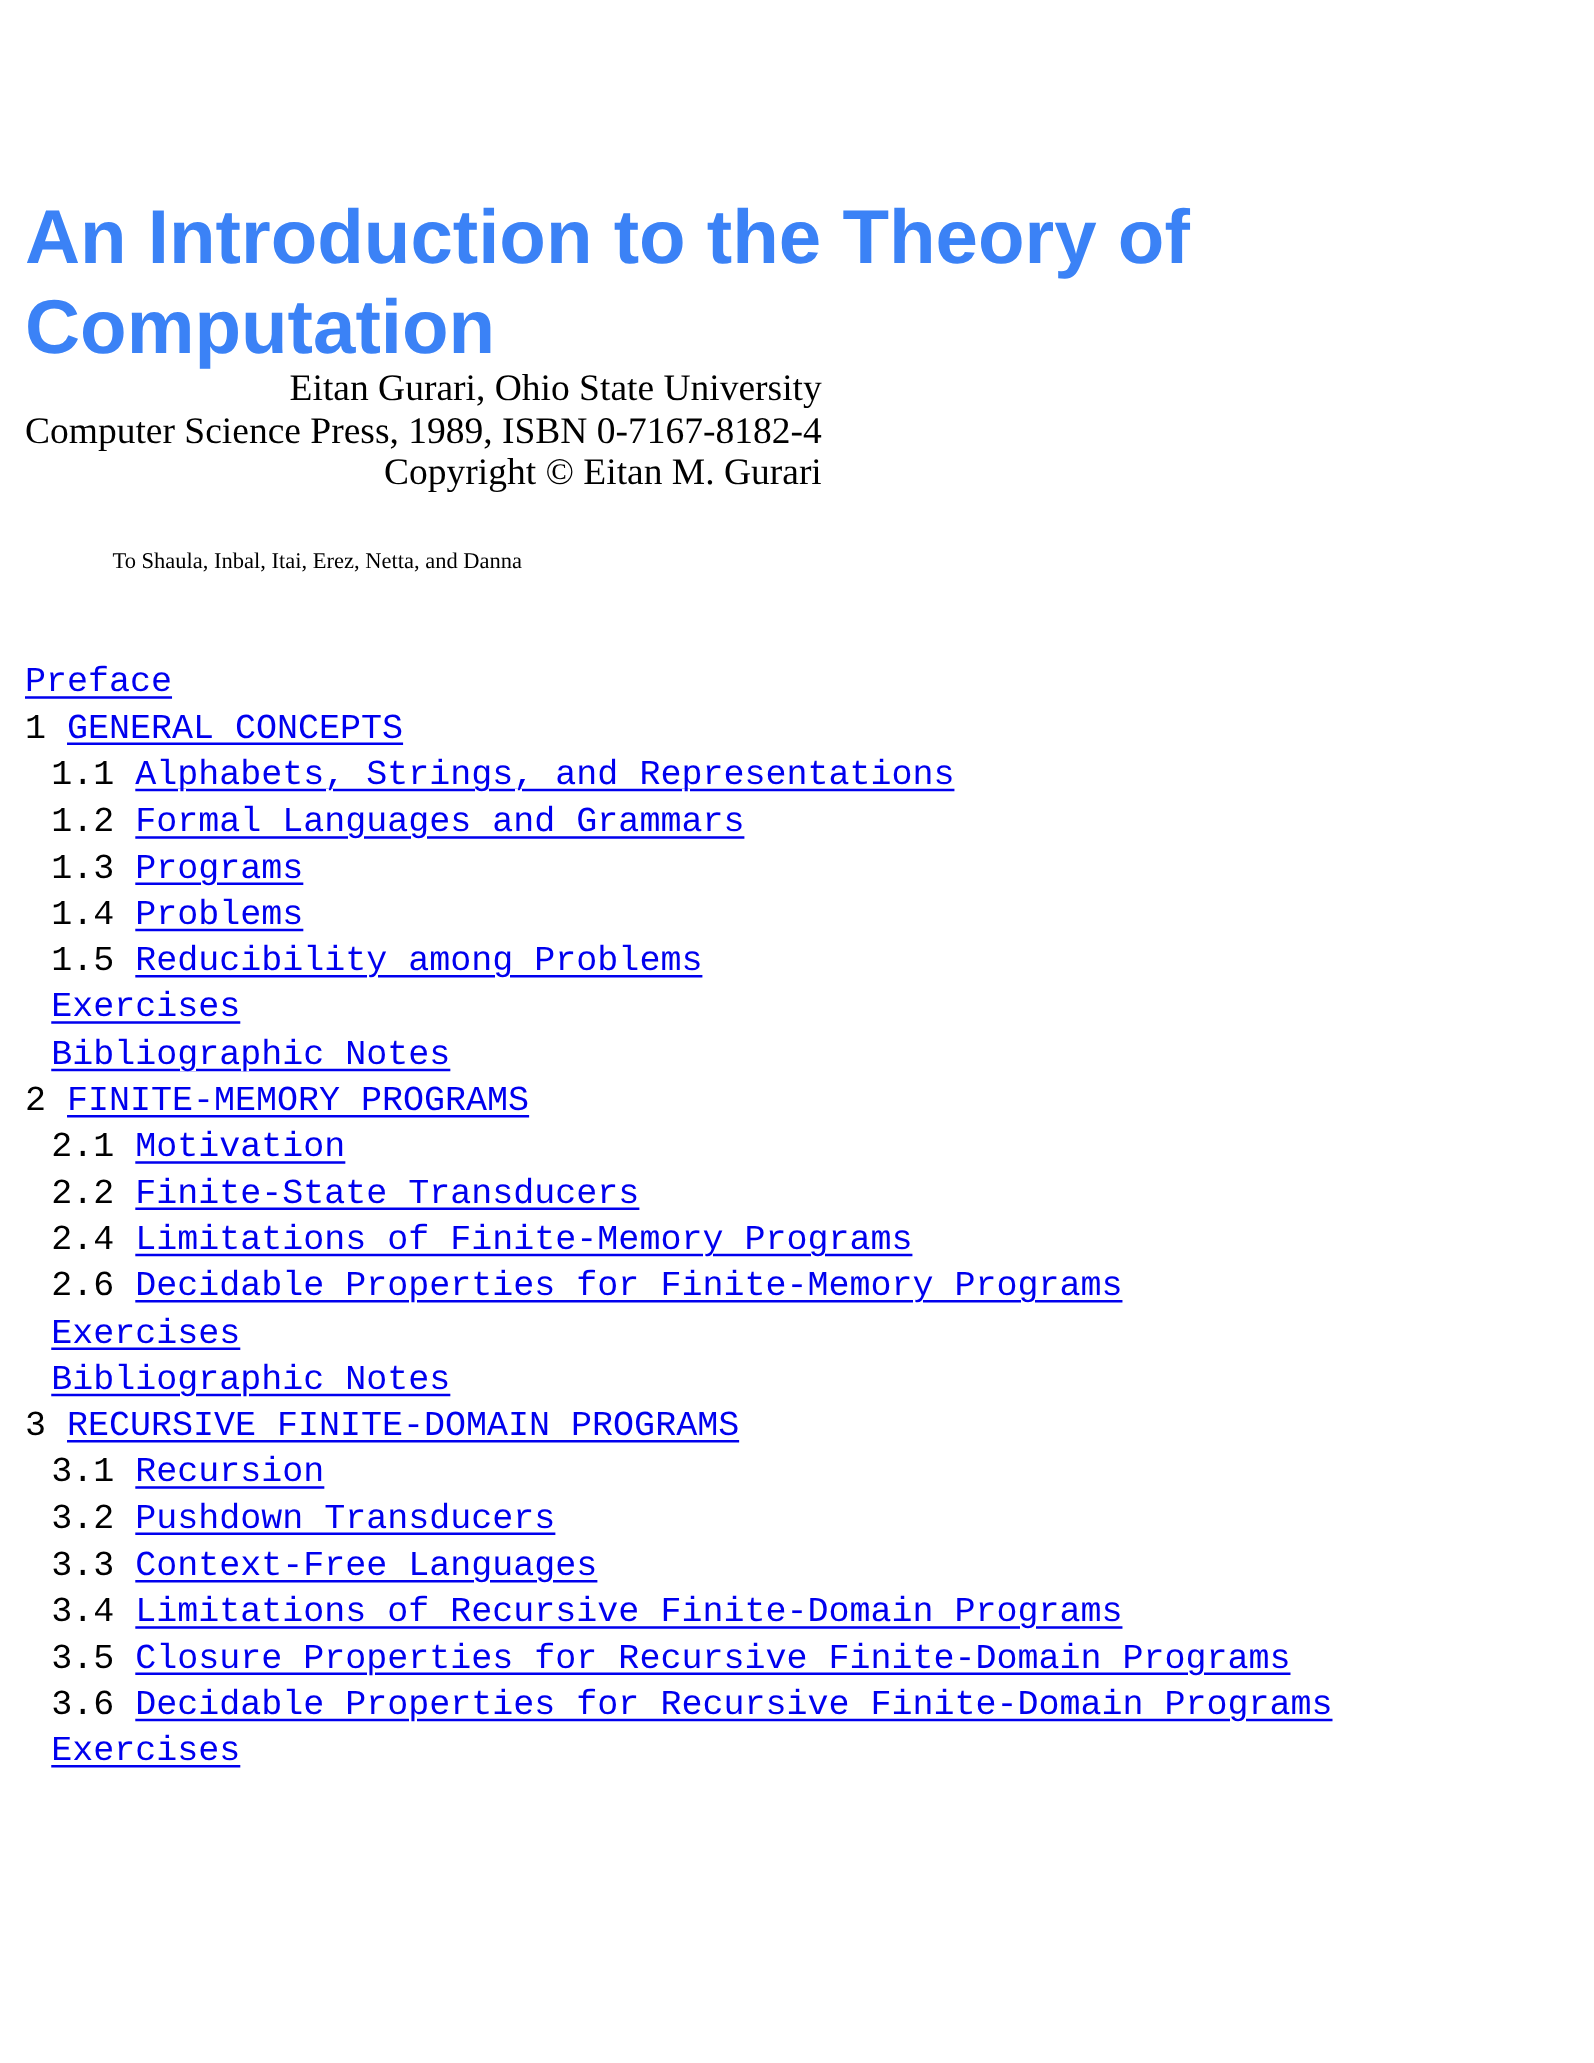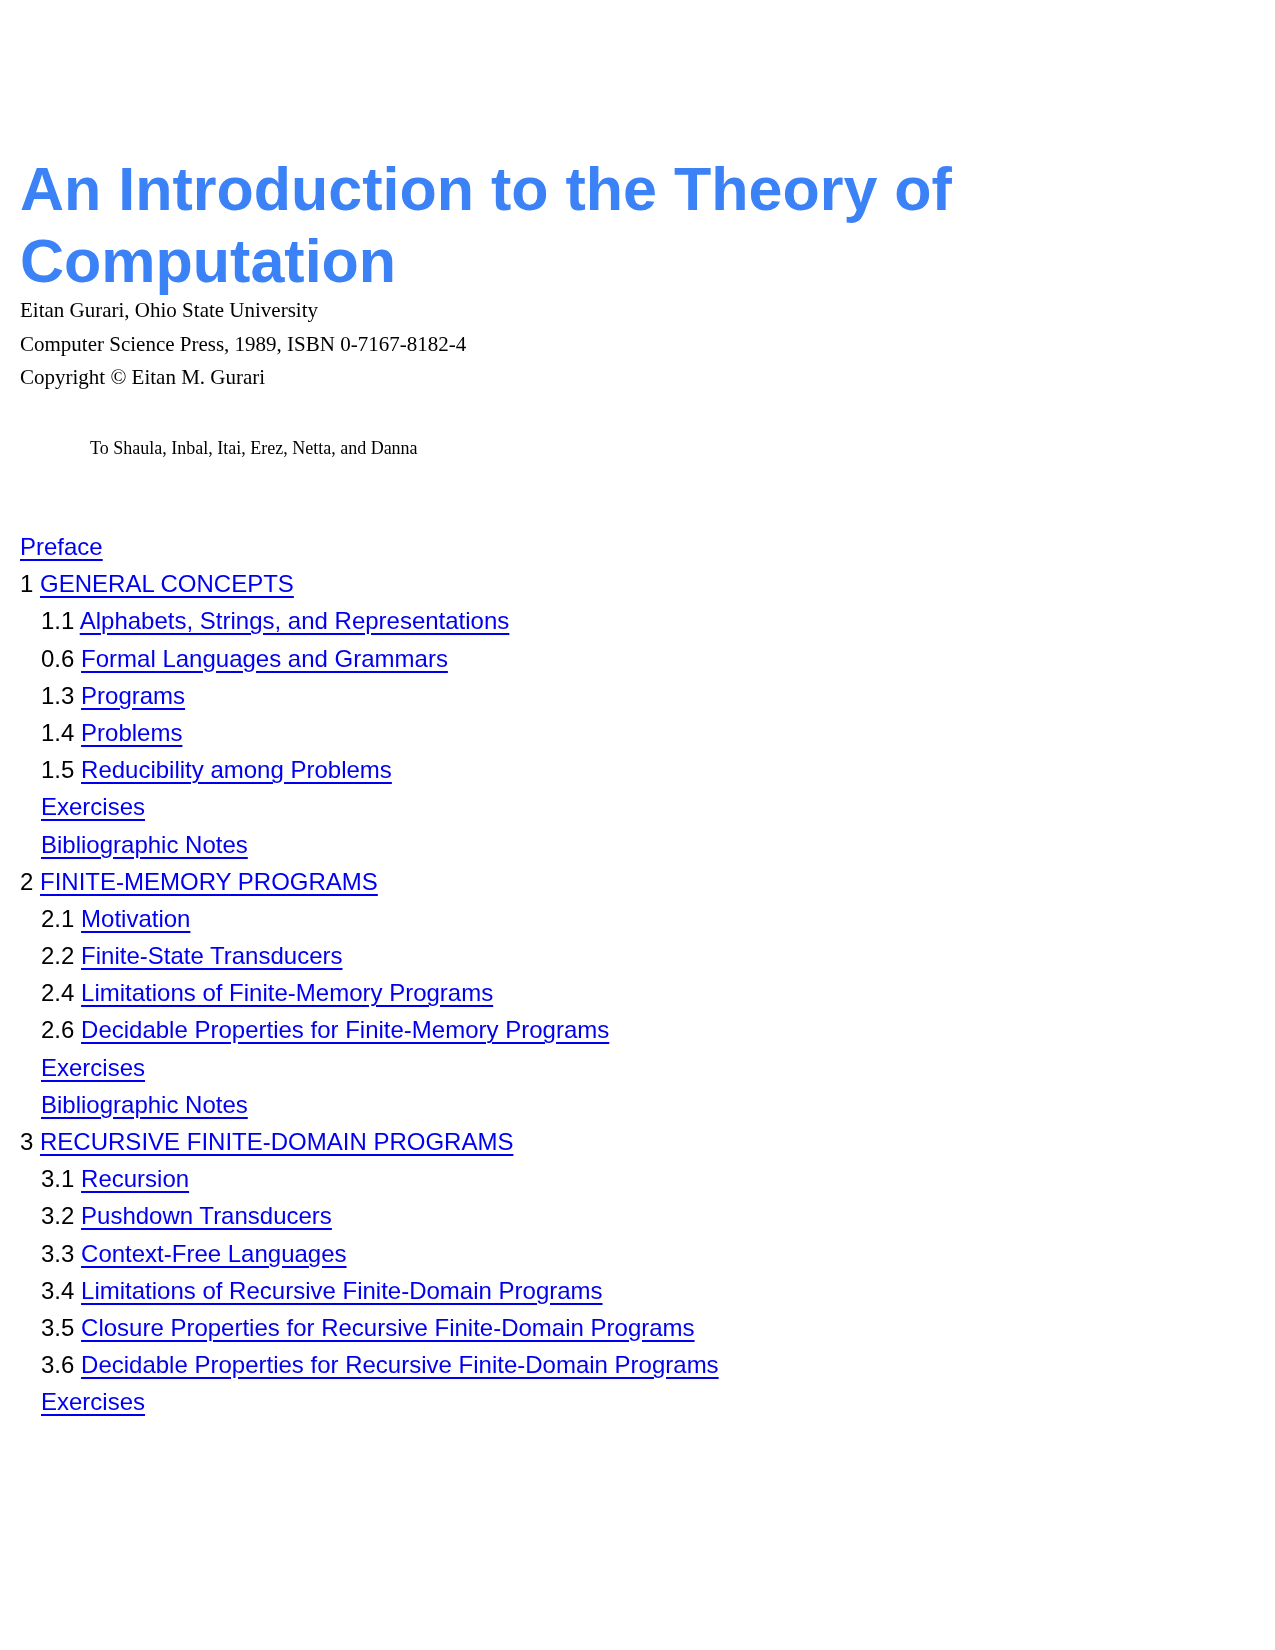--- a/index.html
+++ b/index.html
@@ -4,29 +4,29 @@
   <style>
     html, body { margin: 0; padding: 0; background: #ffffff; }
     body { width: 1275px; height: 1650px; position: relative; overflow: hidden; }
     .title {
       position: absolute; left: 20px; top: 112px; width: 1000px;
       font-family: "Liberation Sans", sans-serif; font-weight: bold;
       font-size: 61px; line-height: 72px; color: #3b82f6;
     }
     .meta {
       position: absolute; left: 20px; top: 294px;
-      font-family: "Liberation Serif", serif; font-size: 21px; line-height: 33.5px; color: #000;
+      font-family: "Liberation Serif", serif; font-size: 30px; line-height: 33.5px; color: #000; text-align: right;
     }
     .dedication {
       position: absolute; left: 90px; top: 432px;
       font-family: "Liberation Serif", serif; font-size: 18px; line-height: 33px; color: #000;
     }
     .toc {
       position: absolute; left: 20px; top: 530px;
-      font-family: Liberation Sans, sans-serif; font-size: 24px; color: #000;
+      font-family: Liberation Mono, monospace; font-size: 28px; color: #000;
     }
     .toc-row { height: 37.2px; line-height: 34px; white-space: nowrap; }
     .toc-row.l1 { padding-left: 21px; }
     .toc a { color: #0000ee; text-decoration: underline; text-underline-offset: 4px; text-decoration-thickness: 1.5px; }
     .num { color: #000; }
   </style>
 </head>
 <body>
 
 <h1 class="title">An Introduction to the Theory of Computation</h1>
@@ -36,21 +36,21 @@
   <div>Computer Science Press, 1989, ISBN 0-7167-8182-4</div>
   <div>Copyright © Eitan M. Gurari</div>
 </div>
 
 <div class="dedication">To Shaula, Inbal, Itai, Erez, Netta, and Danna</div>
 
 <div class="toc" id="toc">
     <div class="toc-row"><a href="#">Preface</a></div>
     <div class="toc-row"><span class="num">1</span> <a href="#">GENERAL CONCEPTS</a></div>
     <div class="toc-row l1"><span class="num">1.1</span> <a href="#">Alphabets, Strings, and Representations</a></div>
-    <div class="toc-row l1"><span class="num">0.6</span> <a href="#">Formal Languages and Grammars</a></div>
+    <div class="toc-row l1"><span class="num">1.2</span> <a href="#">Formal Languages and Grammars</a></div>
     <div class="toc-row l1"><span class="num">1.3</span> <a href="#">Programs</a></div>
     <div class="toc-row l1"><span class="num">1.4</span> <a href="#">Problems</a></div>
     <div class="toc-row l1"><span class="num">1.5</span> <a href="#">Reducibility among Problems</a></div>
     <div class="toc-row l1"><a href="#">Exercises</a></div>
     <div class="toc-row l1"><a href="#">Bibliographic Notes</a></div>
     <div class="toc-row"><span class="num">2</span> <a href="#">FINITE-MEMORY PROGRAMS</a></div>
     <div class="toc-row l1"><span class="num">2.1</span> <a href="#">Motivation</a></div>
     <div class="toc-row l1"><span class="num">2.2</span> <a href="#">Finite-State Transducers</a></div>
     <div class="toc-row l1"><span class="num">2.4</span> <a href="#">Limitations of Finite-Memory Programs</a></div>
     <div class="toc-row l1"><span class="num">2.6</span> <a href="#">Decidable Properties for Finite-Memory Programs</a></div>

